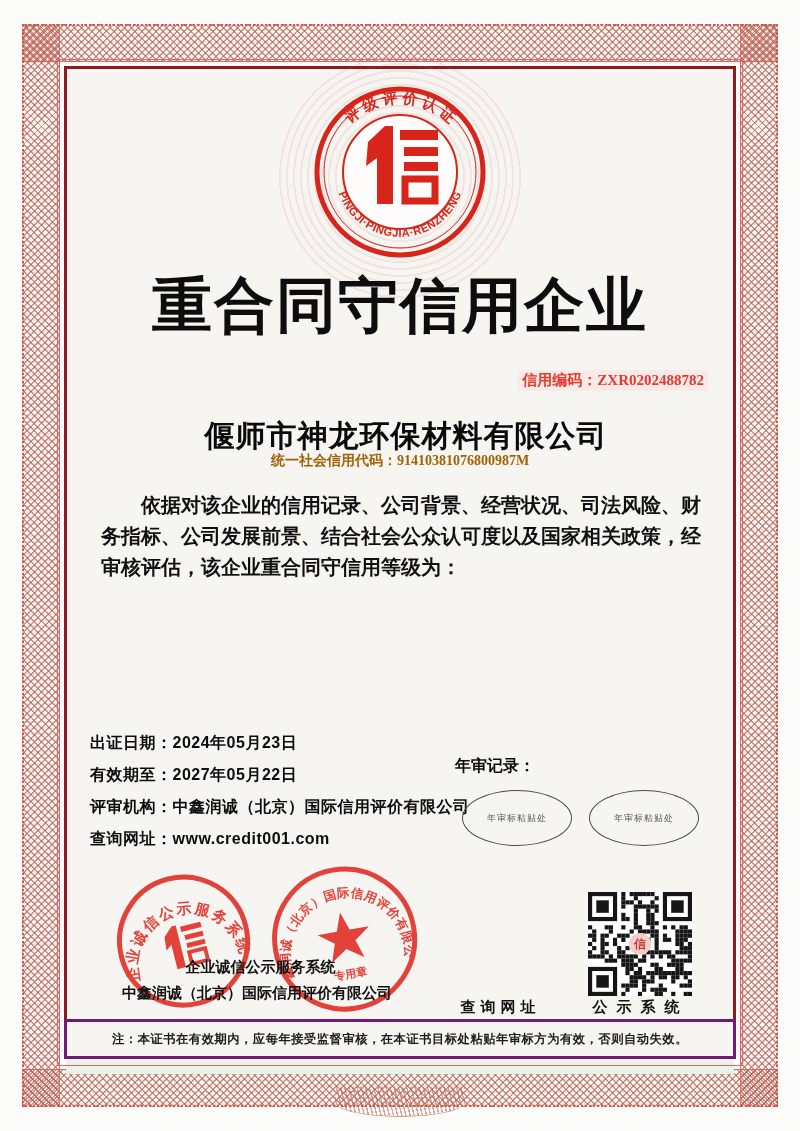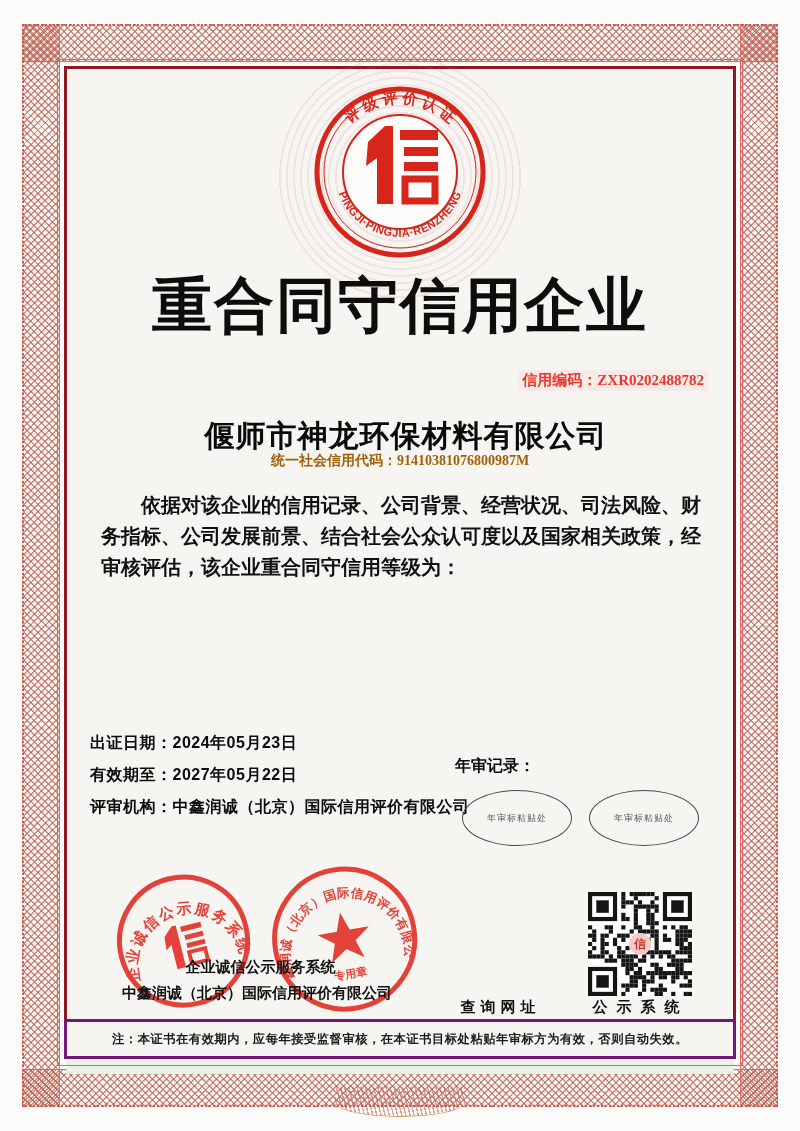--- a/index.html
+++ b/index.html
@@ -144,20 +144,21 @@
     <div class="company">偃师市神龙环保材料有限公司</div>
     <div class="uscc"><span>统一社会信用代码：</span><span>91410381076800987M</span></div>
 
     <div class="statement">依据对该企业的信用记录、公司背景、经营状况、司法风险、财务指标、公司发展前景、结合社会公众认可度以及国家相关政策，经审核评估，该企业重合同守信用等级为：</div>
 
 
     <div class="details">
       <div class="detail-row"><span>出证日期：</span><span class="val">2024年05月23日</span></div>
       <div class="detail-row"><span>有效期至：</span><span class="val">2027年05月22日</span></div>
       <div class="detail-row"><span>评审机构：</span><span class="val">中鑫润诚（北京）国际信用评价有限公司</span></div>
+      <div class="detail-row"><span>查询网址：</span><span class="val">www.credit001.com</span></div>
     </div>
 
     <div class="annual-label">年审记录：</div>
     <div class="oval o1">
         <span>年审标粘贴处</span>
       </div>
     <div class="oval o2">
         <span>年审标粘贴处</span>
       </div>
 

